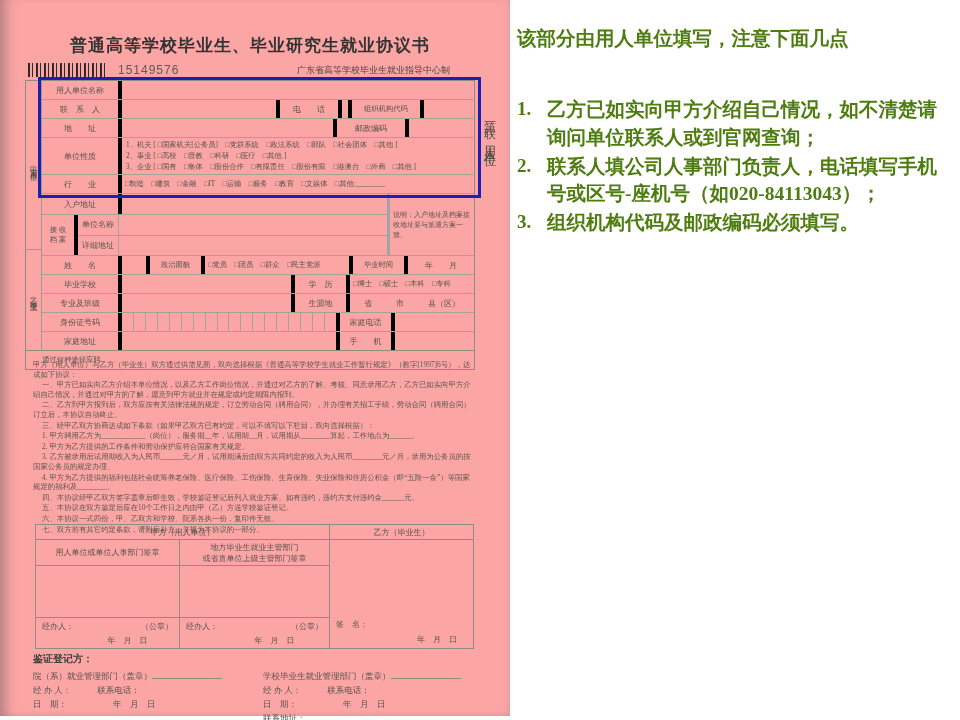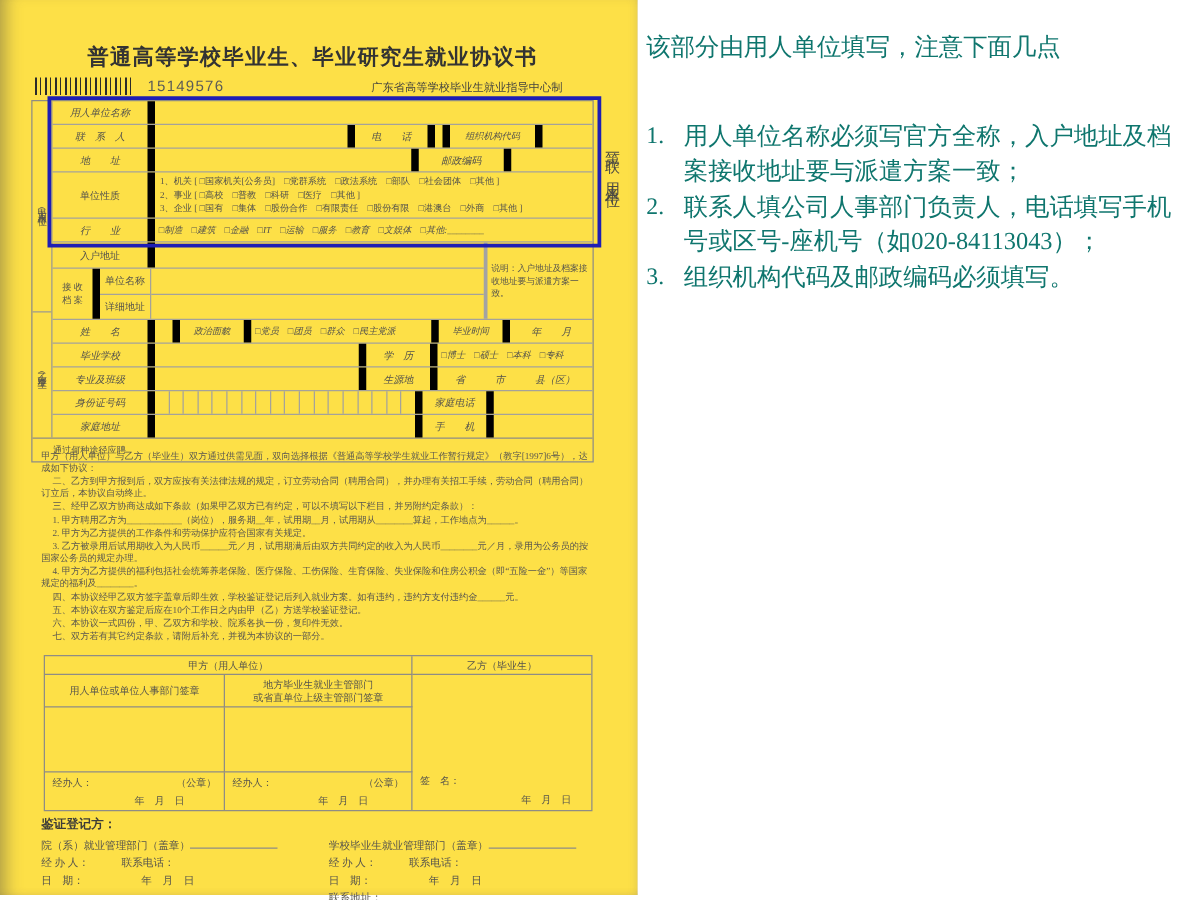--- a/index.html
+++ b/index.html
@@ -3,21 +3,21 @@
 <meta charset="utf-8">
 <style>
   html,body{margin:0;padding:0;}
   body{
     width:960px;height:720px;background:#ffffff;overflow:hidden;position:relative;
     font-family:"Liberation Serif",serif;color:#4c4b47;
   }
   
   .scan{
     position:absolute;left:0;top:0;width:510px;height:716px;
-    background:#fde047;
+    background:#fca5a5;
     box-shadow:inset 14px 0 14px -10px rgba(70,70,70,.45), inset -6px 0 8px -6px rgba(120,120,120,.25), inset 0 -4px 6px -4px rgba(150,120,120,.2);
   }
   .form-title{
     position:absolute;left:35px;top:34px;width:430px;text-align:center;
     font-family:"Liberation Sans",sans-serif;font-weight:bold;font-size:17px;color:#333;letter-spacing:1px;
   }
   .bar-row{position:absolute;left:28px;top:60px;width:450px;height:16px;}
   .barcode{
     display:inline-block;vertical-align:middle;width:78px;height:14px;
     background:repeating-linear-gradient(90deg,#2b2b2b 0 2px,transparent 2px 4px,#2b2b2b 4px 5px,transparent 5px 8px);
@@ -28,24 +28,24 @@
   .tblwrap{position:absolute;left:25px;top:80px;width:448px;border:1px solid #8f8c84;}
   .upper{display:flex;}
   .pcol{width:15px;display:flex;flex-direction:column;border-right:1px solid #9c9990;}
   .pcell{display:flex;align-items:center;justify-content:center;}
   .pA{height:168px;border-bottom:1px solid #9c9990;}
   .pB{height:90px;}
   .vtxt{writing-mode:vertical-lr;text-orientation:upright;font-size:7.5px;color:#55534c;letter-spacing:1px;line-height:1;}
   .mcol{flex:1;min-width:0;}
   .r{display:flex;align-items:stretch;border-bottom:1px solid #a5a29a;}
   .r:last-child{border-bottom:none;}
-  .c{display:flex;align-items:center;padding:0 3px;font-size:8px;color:#55534c;border-left:6px solid #000000;min-width:0;}
+  .c{display:flex;align-items:center;padding:0 3px;font-size:8px;color:#55534c;border-left:4px solid #000000;min-width:0;}
   .c:first-child{border-left:none;}
   .lbl{justify-content:center;text-align:center;}
-  .h18{height:18px;font-style:italic;} .h20{height:20px;} .h36{height:36px;}
+  .h18{height:18px;} .h20{height:20px;} .h36{height:36px;}
   .w70{width:70px;flex:none;} .w62{width:62px;flex:none;} .w59{width:59px;flex:none;}
   .w52{width:52px;flex:none;} .w45{width:45px;flex:none;} .w150{width:148px;flex:none;}
   .fill{flex:1;}
   .small{font-size:7.3px;}
   .nat{display:block;padding:1px 4px;}
   .nat div{line-height:11px;white-space:nowrap;}
   .r67{display:flex;border-bottom:1px solid #a5a29a;}
   .r67L{flex:1;min-width:0;}
   .noteC{width:78px;flex:none;border-left:3px solid #a3a3a3;font-size:7px;line-height:10px;padding:2px 3px;color:#55534c;display:flex;align-items:center;}
   .arch{width:26px;flex:none;border-left:none;justify-content:center;text-align:center;line-height:10px;}
@@ -95,21 +95,21 @@
   .reg{position:absolute;left:33px;top:652px;width:442px;font-size:8.5px;color:#55534c;}
   .regtitle{font-weight:bold;font-size:10px;color:#3e3d38;margin-bottom:3px;}
   .regcols{position:relative;}
   .regL{position:absolute;left:0;top:0;width:225px;}
   .regR{position:absolute;left:230px;top:0;width:212px;}
   .regline{height:14px;line-height:14px;white-space:nowrap;}
   .uline{display:inline-block;width:70px;border-bottom:1px solid #8f8c85;height:8px;}
   .sp{display:inline-block;width:26px;}
   .sp2{display:inline-block;width:20px;}
   
-  .anno{position:absolute;left:517px;top:26px;width:432px;color:#0f766e;}
+  .anno{position:absolute;left:517px;top:26px;width:432px;color:#4d7c0f;font-weight:bold;}
   .anno-title{font-size:19.5px;line-height:1.35;}
   .anno-list{margin-top:44px;}
   .anno-item{display:grid;grid-template-columns:30px 1fr;margin-bottom:1px;}
   .anno-marker{font-size:19px;line-height:1.42;}
   .anno-text{font-size:19.5px;line-height:1.42;}
 </style>
 </head>
 <body>
 
 <div class="scan">
@@ -257,22 +257,23 @@
       <div class="c lbl w85 small">通过何种途径应聘</div>
     </div>
   </div>
 
   <div class="bluebox"></div>
 
   <div class="copylab">第一联　用人单位</div>
 
   <div class="paras">
     <p>甲方（用人单位）与乙方（毕业生）双方通过供需见面，双向选择根据《普通高等学校学生就业工作暂行规定》（教字[1997]6号），达成如下协议：</p>
+    <p class="ind">一、甲方已如实向乙方介绍本单位情况，以及乙方工作岗位情况，并通过对乙方的了解、考核、同意录用乙方，乙方已如实向甲方介绍自己情况，并通过对甲方的了解，愿意到甲方就业并在规定或约定期限内报到。</p>
     <p class="ind">二、乙方到甲方报到后，双方应按有关法律法规的规定，订立劳动合同（聘用合同），并办理有关招工手续，劳动合同（聘用合同）订立后，本协议自动终止。</p>
-    <p class="ind">三、经甲乙双方协商达成如下条款（如果甲乙双方已有约定，可以不填写以下栏目，并另附约定条款）：</p>
+    <p class="ind">三、经甲乙双方协商达成如下条款（如果甲乙双方已有约定，可以不填写以下栏目，双向选择根据）：</p>
     <p class="ind">1. 甲方聘用乙方为____________（岗位），服务期__年，试用期__月，试用期从________算起，工作地点为______。</p>
     <p class="ind">2. 甲方为乙方提供的工作条件和劳动保护应符合国家有关规定。</p>
     <p class="ind">3. 乙方被录用后试用期收入为人民币______元／月，试用期满后由双方共同约定的收入为人民币________元／月，录用为公务员的按国家公务员的规定办理。</p>
     <p class="ind">4. 甲方为乙方提供的福利包括社会统筹养老保险、医疗保险、工伤保险、生育保险、失业保险和住房公积金（即“五险一金”）等国家规定的福利及________。</p>
     <p class="ind">四、本协议经甲乙双方签字盖章后即生效，学校鉴证登记后列入就业方案。如有违约，违约方支付违约金______元。</p>
     <p class="ind">五、本协议在双方鉴定后应在10个工作日之内由甲（乙）方送学校鉴证登记。</p>
     <p class="ind">六、本协议一式四份，甲、乙双方和学校、院系各执一份，复印件无效。</p>
     <p class="ind">七、双方若有其它约定条款，请附后补充，并视为本协议的一部分。</p>
   </div>
 
@@ -339,21 +340,21 @@
     </div>
   </div>
 
 </div>
 
 <div class="anno">
   <div class="anno-title">该部分由用人单位填写，注意下面几点</div>
   <div class="anno-list">
     <div class="anno-item">
       <span class="anno-marker">1.</span>
-      <span class="anno-text">用人单位名称必须写官方全称，入户地址及档案接收地址要与派遣方案一致；</span>
+      <span class="anno-text">乙方已如实向甲方介绍自己情况，如不清楚请询问单位联系人或到官网查询；</span>
     </div>
     <div class="anno-item">
       <span class="anno-marker">2.</span>
       <span class="anno-text">联系人填公司人事部门负责人，电话填写手机号或区号-座机号（如020-84113043）；</span>
     </div>
     <div class="anno-item">
       <span class="anno-marker">3.</span>
       <span class="anno-text">组织机构代码及邮政编码必须填写。</span>
     </div>
   </div>

